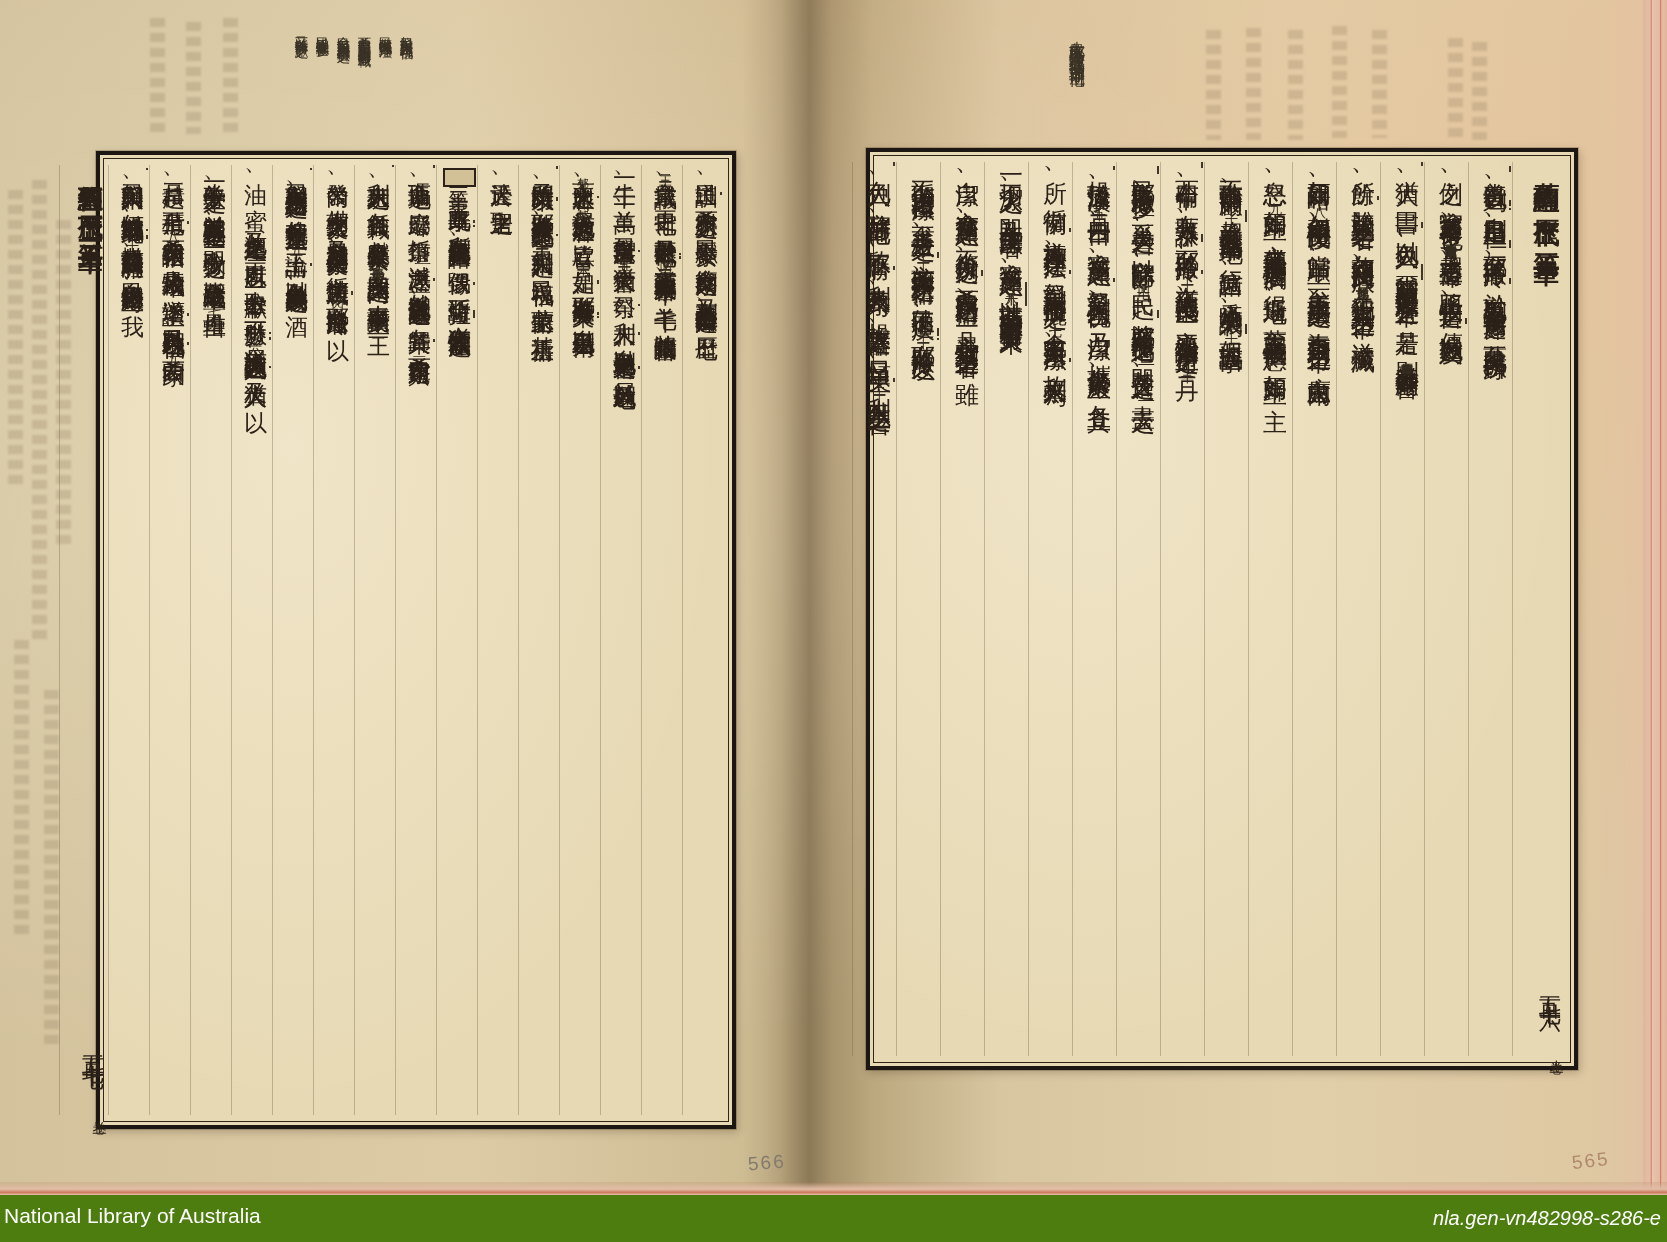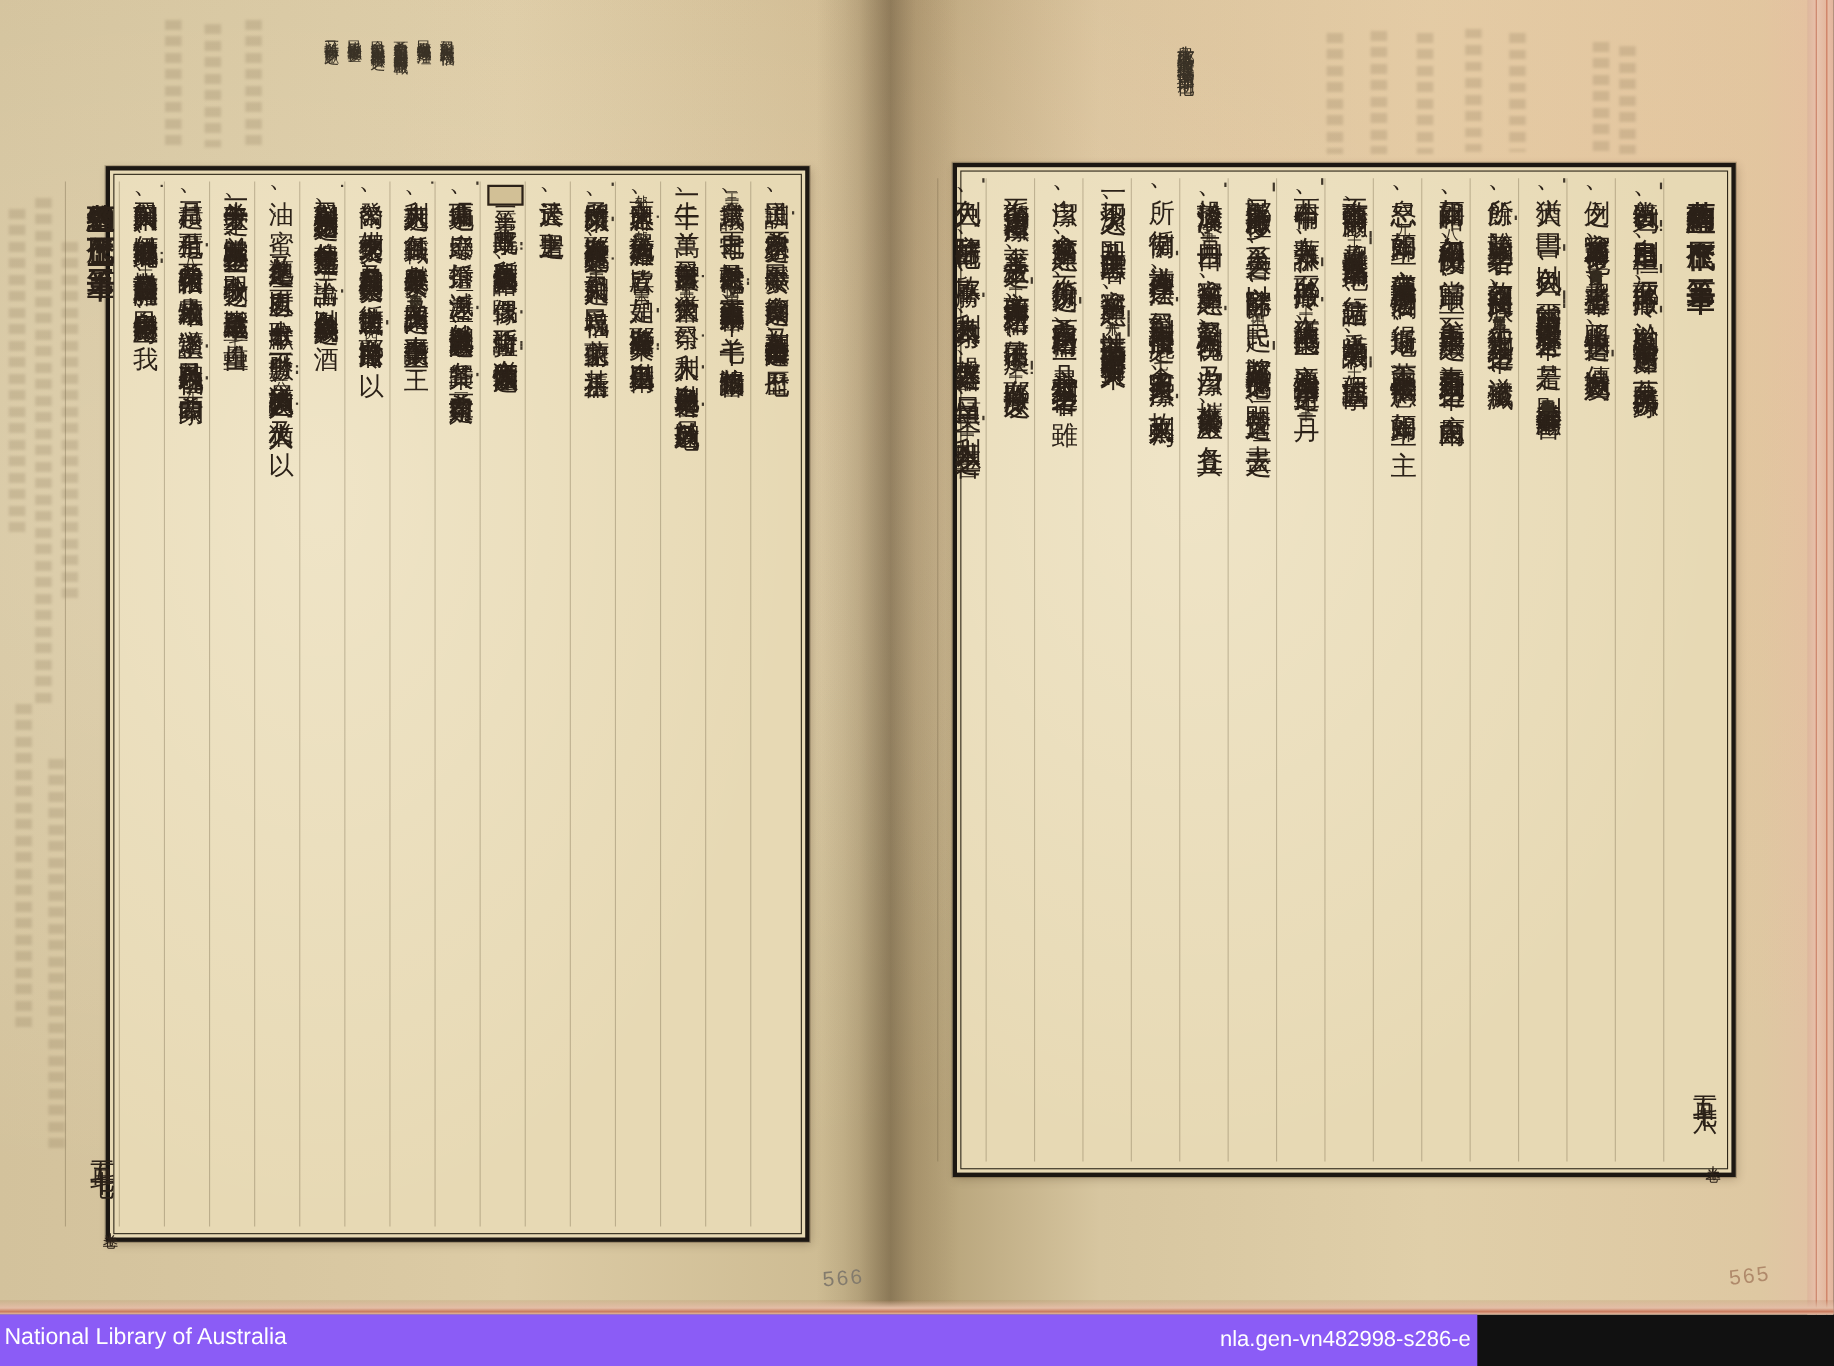--- a/index.html
+++ b/index.html
@@ -50,24 +50,24 @@
   .mnote-single{writing-mode:vertical-rl;text-orientation:upright;font-size:16px;letter-spacing:2px;color:#3a3226;}
   
   .ghost{position:absolute;width:15px;filter:blur(1.3px);opacity:.6;
     background:repeating-linear-gradient(180deg,rgba(125,105,75,.35) 0 9px,rgba(125,105,75,0) 9px 15px);}
   
   .pencil{position:absolute;font-family:"Liberation Sans","DejaVu Sans",sans-serif;
     font-size:19px;letter-spacing:2px;}
   .pencil-566{left:748px;top:1152px;color:#837b6d;transform:rotate(-5deg);}
   .pencil-565{left:1572px;top:1150px;color:#b08a6b;transform:rotate(-7deg);}
   
-  .footer{position:absolute;left:0;top:1195px;width:1343px;height:47px;background:#8b5cf6;
+  .footer{position:absolute;left:0;top:1195px;width:1667px;height:47px;background:#4d7c0f;
     color:#fff;font-family:"Liberation Sans","DejaVu Sans",sans-serif;}
   .footer .lib{position:absolute;left:4px;top:9px;font-size:21px;}
-  .footer .id{position:absolute;right:6px;top:12px;font-size:20px;}
+  .footer .id{position:absolute;right:6px;top:12px;font-size:20px;font-style:italic;}
 </style>
 </head>
 <body>
 
 <div class="photo">
   <div class="gutter"></div>
   <div class="edge-right"></div>
   <div class="edge-bottom"></div>
 
   <div class="ghost" style="left:8px;top:190px;height:300px;"></div>

